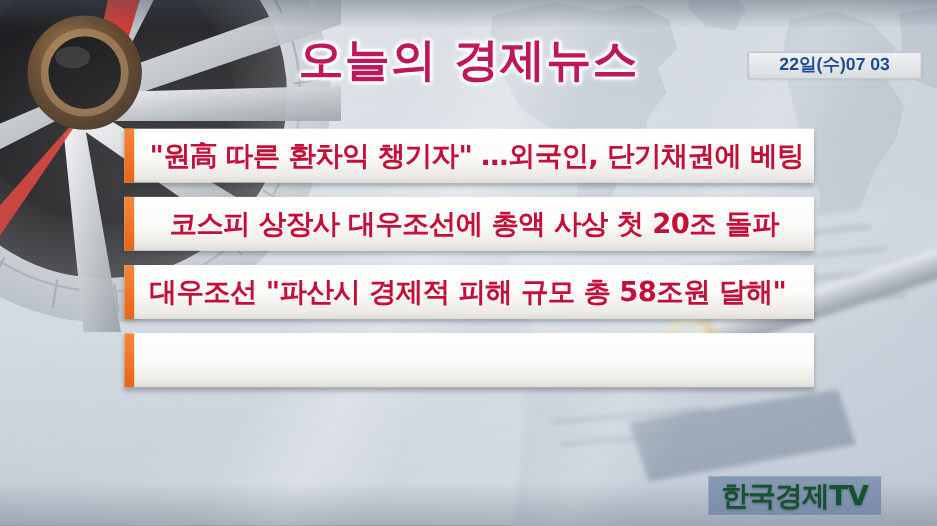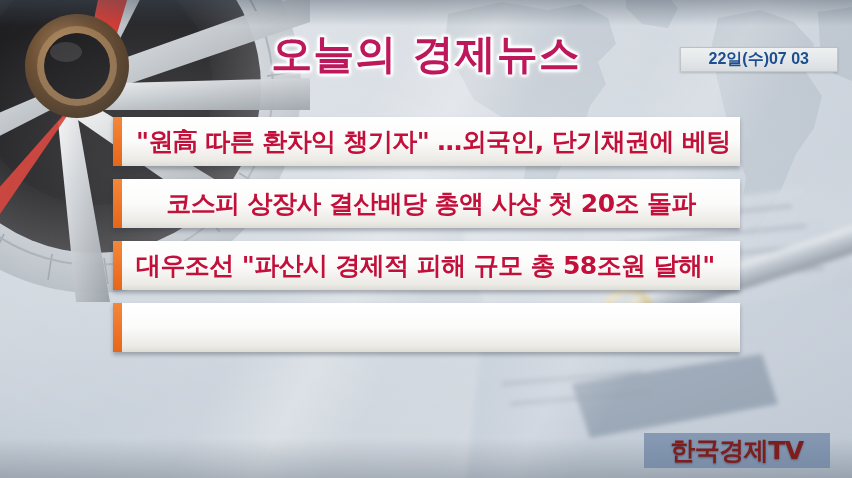--- a/index.html
+++ b/index.html
@@ -175,27 +175,27 @@
     text-shadow: 0 1px 0 rgba(255,255,255,0.55);
   }
   .headline .text.align-center { text-align: center; }
   .headline .text.align-left   { text-align: left; }
 
   
   .logo-watermark {
     position: absolute;
     left: 644px;
     top: 433px;
-    width: 186px;
+    width: 157px;
     height: 35px;
     display: flex;
     align-items: center;
     justify-content: center;
     background: rgba(96,120,155,0.62);
-    color: #7f1d1d;
+    color: #14532d;
     font-family: "DejaVu Sans", "Liberation Sans", sans-serif;
     font-size: 25px;
     font-weight: bold;
     letter-spacing: -0.5px;
     text-shadow: 0 1px 2px rgba(30,40,60,0.45);
   }
 </style>
 </head>
 <body>
 
@@ -360,21 +360,21 @@
 
   <div class="headlines">
 
     <div class="headline">
       <div class="accent"></div>
       <div class="text align-left">"원高 따른 환차익 챙기자" …외국인, 단기채권에 베팅</div>
     </div>
 
     <div class="headline">
       <div class="accent"></div>
-      <div class="text align-center">코스피 상장사 결산배당 총액 사상 첫 20조 돌파</div>
+      <div class="text align-center">코스피 상장사 대우조선에 총액 사상 첫 20조 돌파</div>
     </div>
 
     <div class="headline">
       <div class="accent"></div>
       <div class="text align-left">대우조선 "파산시 경제적 피해 규모 총 58조원 달해"</div>
     </div>
 
     <div class="headline">
       <div class="accent"></div>
     </div>

